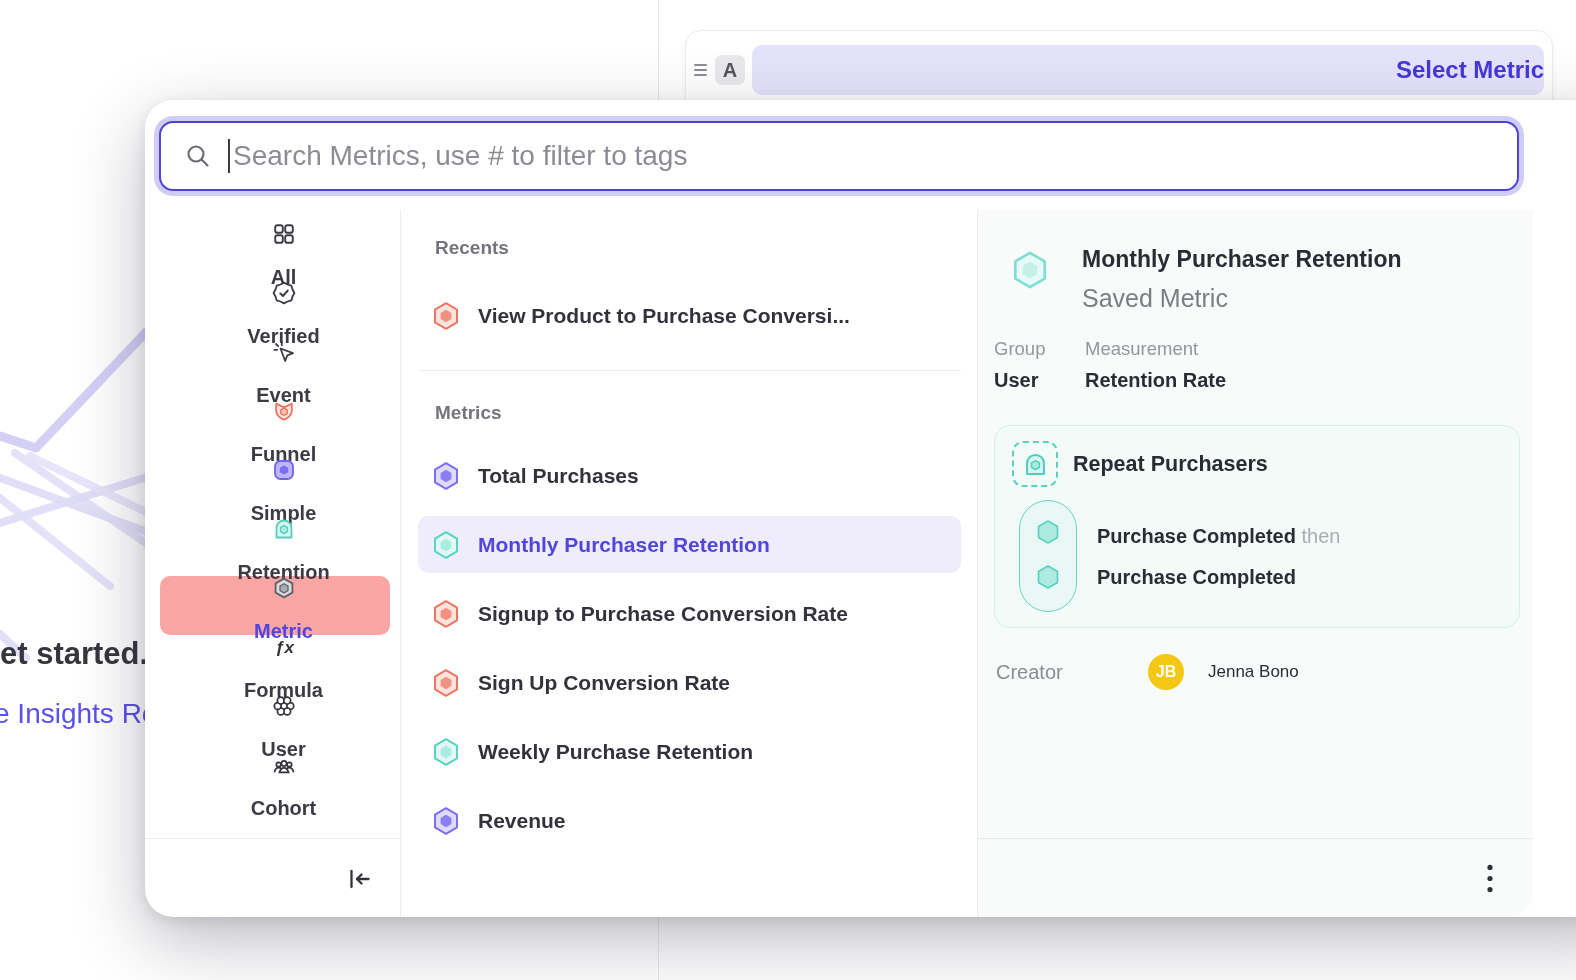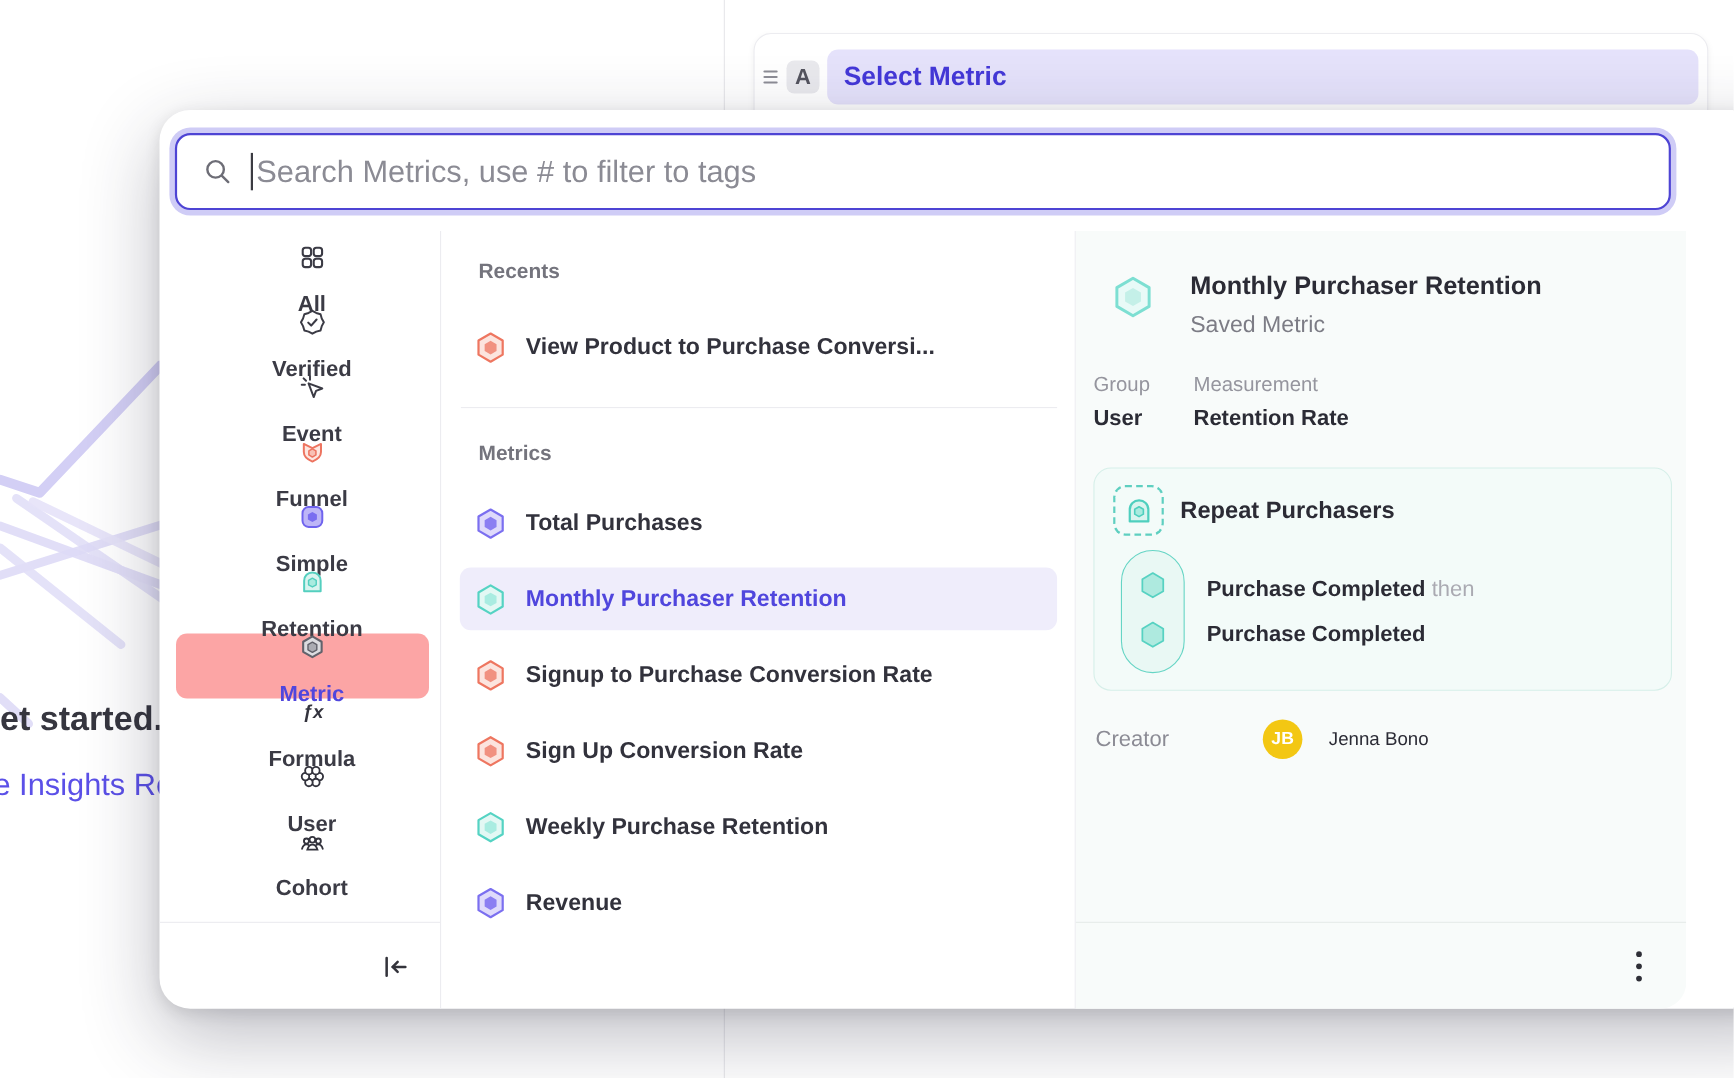--- a/index.html
+++ b/index.html
@@ -18,21 +18,21 @@
 
   
   .top-card { position:absolute; left:685px; top:30px; width:868px; height:92px;
     background:#fff; border:1px solid #ececf0; border-radius:16px; box-shadow:0 2px 6px rgba(0,0,0,.05); }
   .top-card-row { position:absolute; left:8px; top:14px; height:50px; display:flex; align-items:center; }
   .drag-icon { display:flex; flex-direction:column; gap:3px; width:16px; margin-right:5px; }
   .drag-icon i { display:block; width:13px; height:2px; background:#8e8e96; border-radius:1px; }
   .a-badge { width:30px; height:30px; border-radius:7px; background:#e9e9ed; color:#54545e;
     font-weight:700; font-size:20px; display:flex; align-items:center; justify-content:center; margin-right:7px; }
   .select-pill { width:792px; height:50px; background:#e5e2fb; border-radius:10px; display:flex;
-    align-items:center; padding-left:15px; color:#4438d8; font-size:24px; font-weight:700; }
+    align-items:center; padding-left:15px; color:#4438d8; font-size:24px; font-weight:700;justify-content:flex-end; }
 
   
   .modal { position:absolute; left:145px; top:100px; width:1500px; height:817px; background:#fff;
     border-radius:28px; box-shadow:0 24px 70px rgba(35,35,60,.30), 0 4px 14px rgba(0,0,0,.10); }
 
   .search-wrap { position:absolute; left:14px; top:21px; width:1360px; height:70px; background:#fff;
     border:2px solid #4e44d4; border-radius:14px; box-shadow:0 0 0 5px #cfccf6;
     display:flex; align-items:center; }
   .search-ico { margin:0 16px 0 24px; }
   .caret { width:2px; height:34px; background:#3b3b42; margin-right:3px; }
@@ -69,21 +69,21 @@
   .metric-row .row-inner { height:57px; margin-top:4px; border-radius:10px; display:flex;
     align-items:center; gap:17px; padding-left:13px; }
   .metric-row .lbl { font-size:21px; font-weight:600; color:#32323c; }
   .metric-row.selected .row-inner { background:#efedfb; }
   .metric-row.selected .lbl { color:#5046dd; }
 
   
   .col-detail { flex:1; background:#f8fbfa; position:relative; }
   .detail-head-icon { position:absolute; left:32px; top:40px; }
   .detail-title { position:absolute; left:104px; top:36px; font-size:23px; font-weight:700; color:#2b2b35; }
-  .detail-subtitle { position:absolute; left:104px; top:74px; font-size:21px; color:#7c7c85; }
+  .detail-subtitle { position:absolute; left:104px; top:74px; font-size:25px; color:#7c7c85; }
   .meta { position:absolute; left:16px; top:128px; display:grid; grid-template-columns:91px auto; row-gap:9px; }
   .meta .m-label { font-size:18.5px; color:#95959e; }
   .meta .m-value { font-size:20px; font-weight:700; color:#2b2b35; }
 
   .rep-card { position:absolute; left:16px; top:215px; width:526px; height:203px;
     background:#f3fbf9; border:1.5px solid #d6efe9; border-radius:16px; }
   .rep-icon { position:absolute; left:17px; top:15px; width:46px; height:46px;
     border:2px dashed #5ecfc0; border-radius:11px; display:flex; align-items:center; justify-content:center; }
   .rep-title { position:absolute; left:78px; top:26px; font-size:21.5px; font-weight:700; color:#2b2b35; }
   .rep-capsule { position:absolute; left:24px; top:74px; width:58px; height:112px; border-radius:29px;

